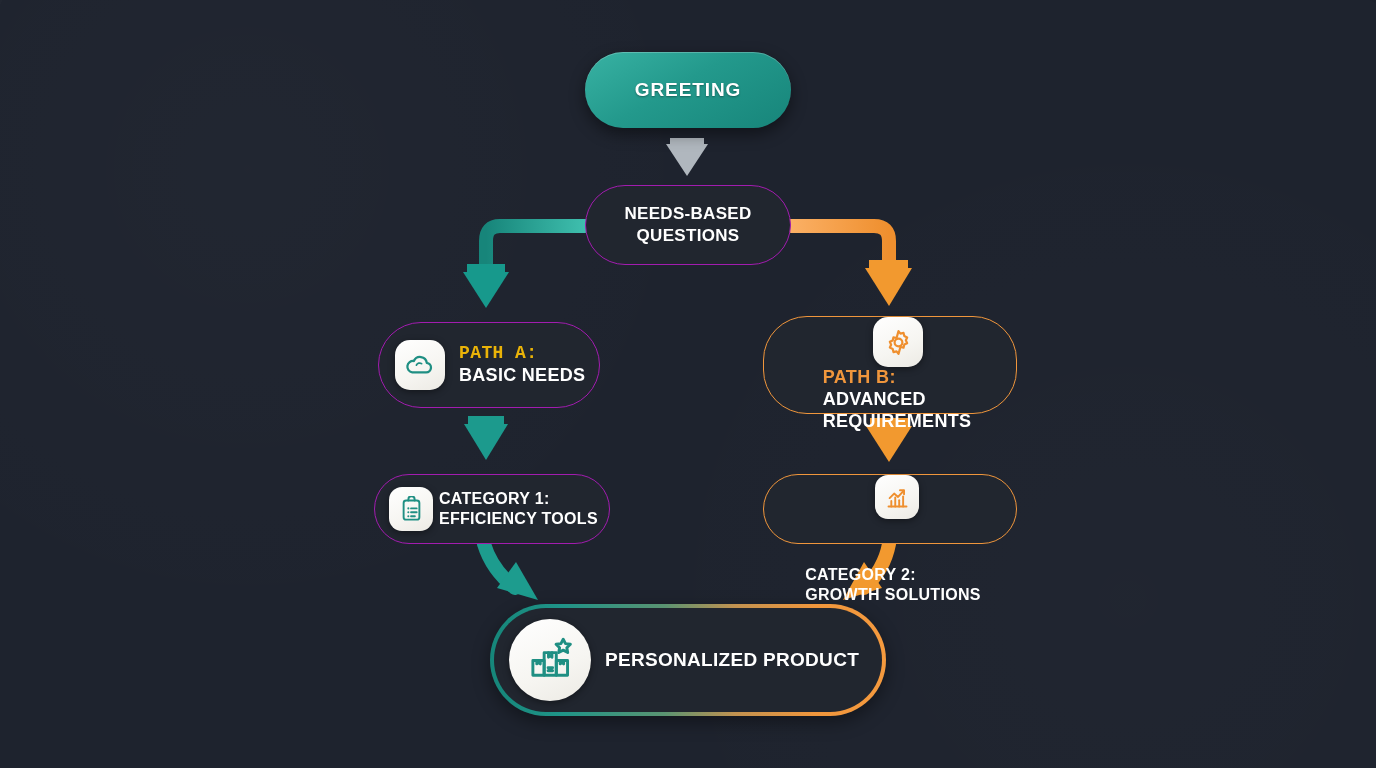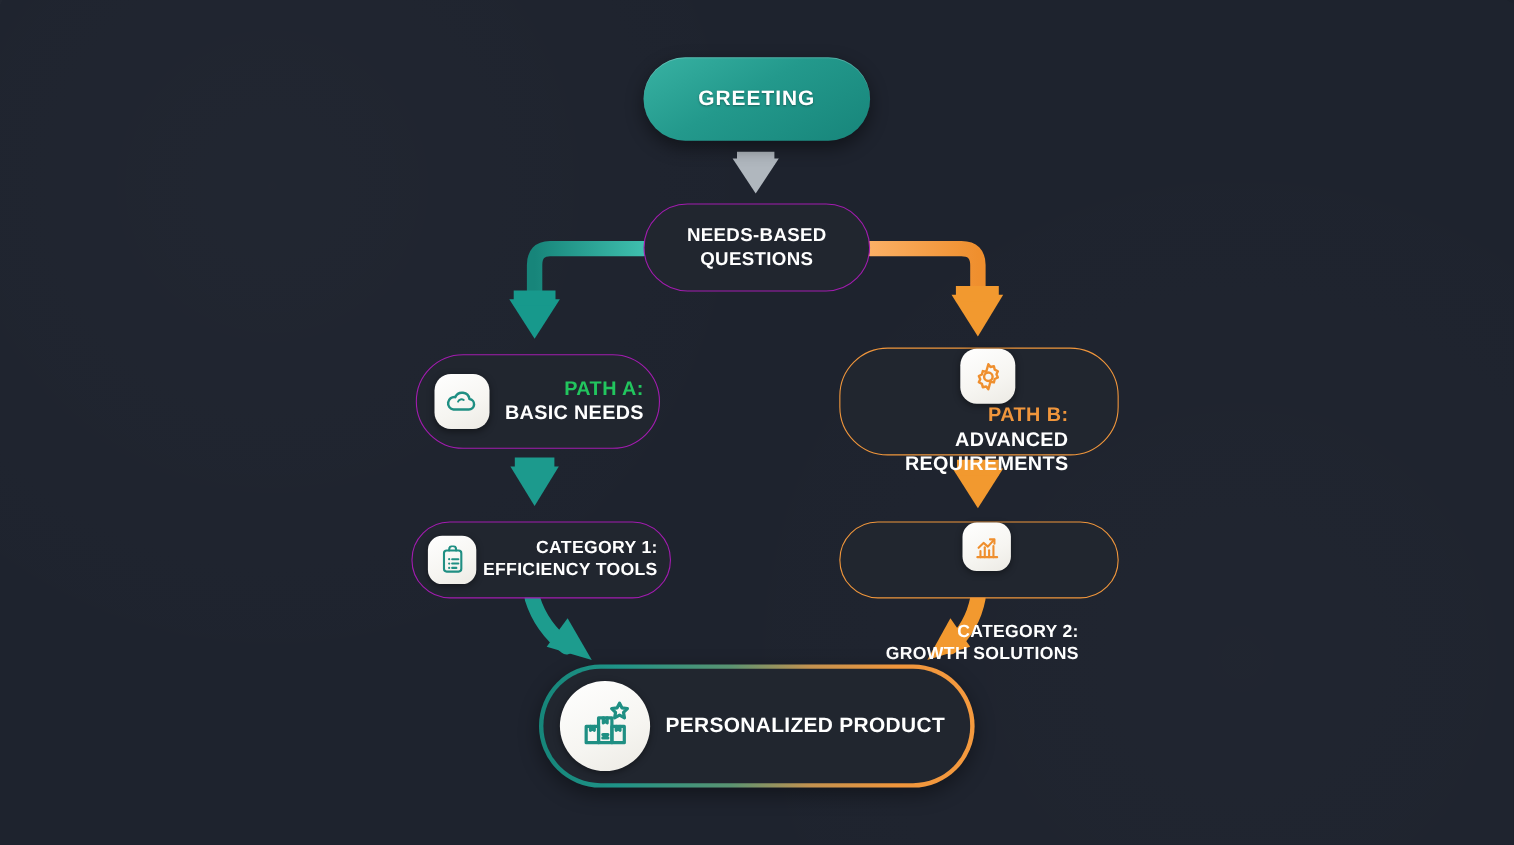--- a/index.html
+++ b/index.html
@@ -20,21 +20,20 @@
     pointer-events:none;
   }
   #stage { position:absolute; inset:0; }
 
   svg.wires { position:absolute; inset:0; width:1376px; height:768px; }
 
   .node {
     position:absolute;
     display:flex; align-items:center;
     box-sizing:border-box;
-    text-align:right;
   }
 
   
   #n-greeting {
     left:585px; top:52px; width:206px; height:76px;
     border-radius:38px;
     background:linear-gradient(150deg,#38b2a3 0%,#23998c 45%,#17857a 100%);
     box-shadow:0 6px 16px rgba(0,0,0,0.45), inset 0 1px 0 rgba(255,255,255,0.22);
     justify-content:center;
   }
@@ -88,21 +87,21 @@
     display:flex; align-items:center; justify-content:center;
     box-shadow:0 2px 7px rgba(0,0,0,0.4);
   }
   .badge.sq-lg { width:50px; height:50px; border-radius:15px; margin-left:16px; }
   .badge.sq-sm { width:44px; height:44px; border-radius:13px; margin-left:14px; }
   .badge.circle { width:82px; height:82px; border-radius:50%; margin-left:15px; }
 
   
   .labels { margin-left:14px; }
   .kicker { font-size:18px; font-weight:bold; letter-spacing:0.4px; line-height:1.22; }
-  .kicker.teal   { color:#22c55e; }
+  .kicker.teal   { color:#eab308;font-family:Liberation Mono, monospace; }
   .kicker.orange { color:#f0963c; }
   .main-lbl {
     color:#ffffff; font-size:18px; font-weight:bold;
     letter-spacing:0.3px; line-height:1.22;
   }
   .main-lbl.sm { font-size:16px; }
   #n-final .main-lbl { font-size:19px; line-height:1.25; }
   #n-final .labels { }
   #n-cat1 .labels, #n-cat2 .labels { margin-left:6px; }
 </style>

